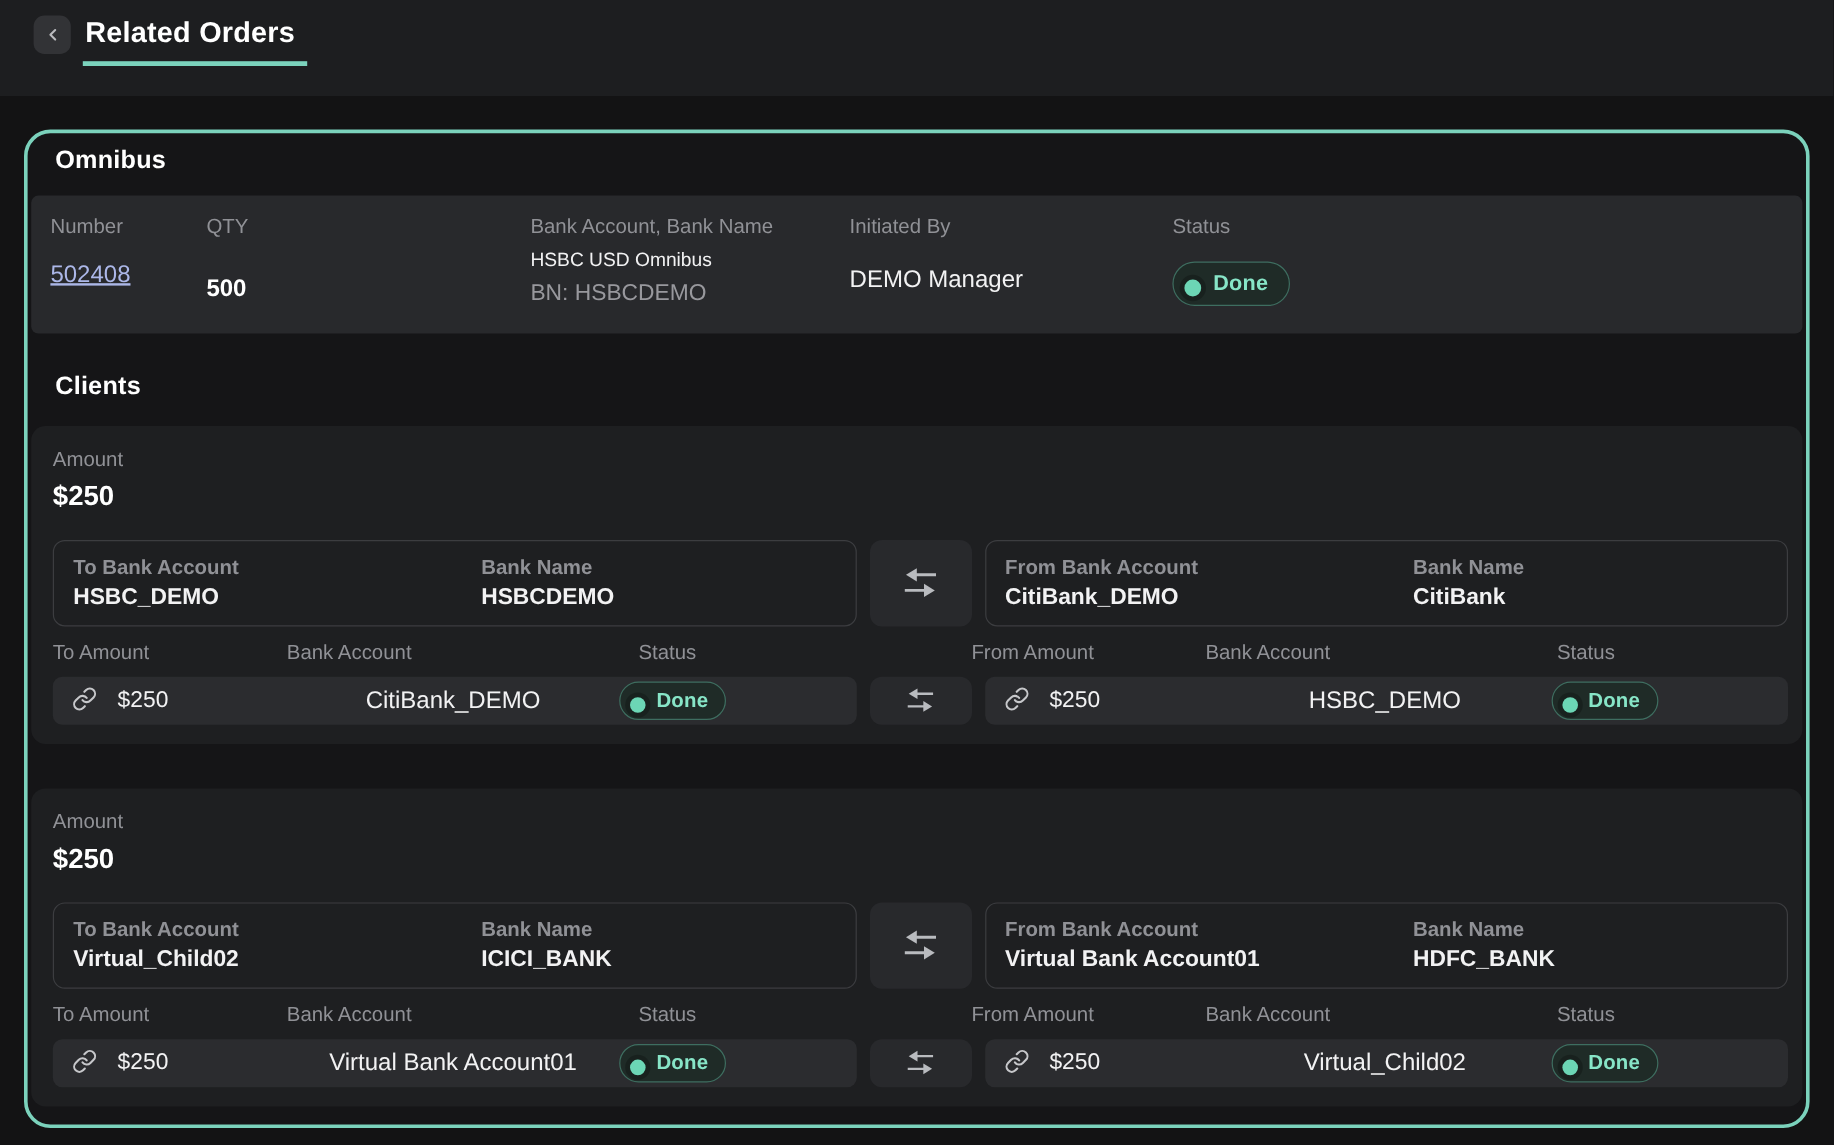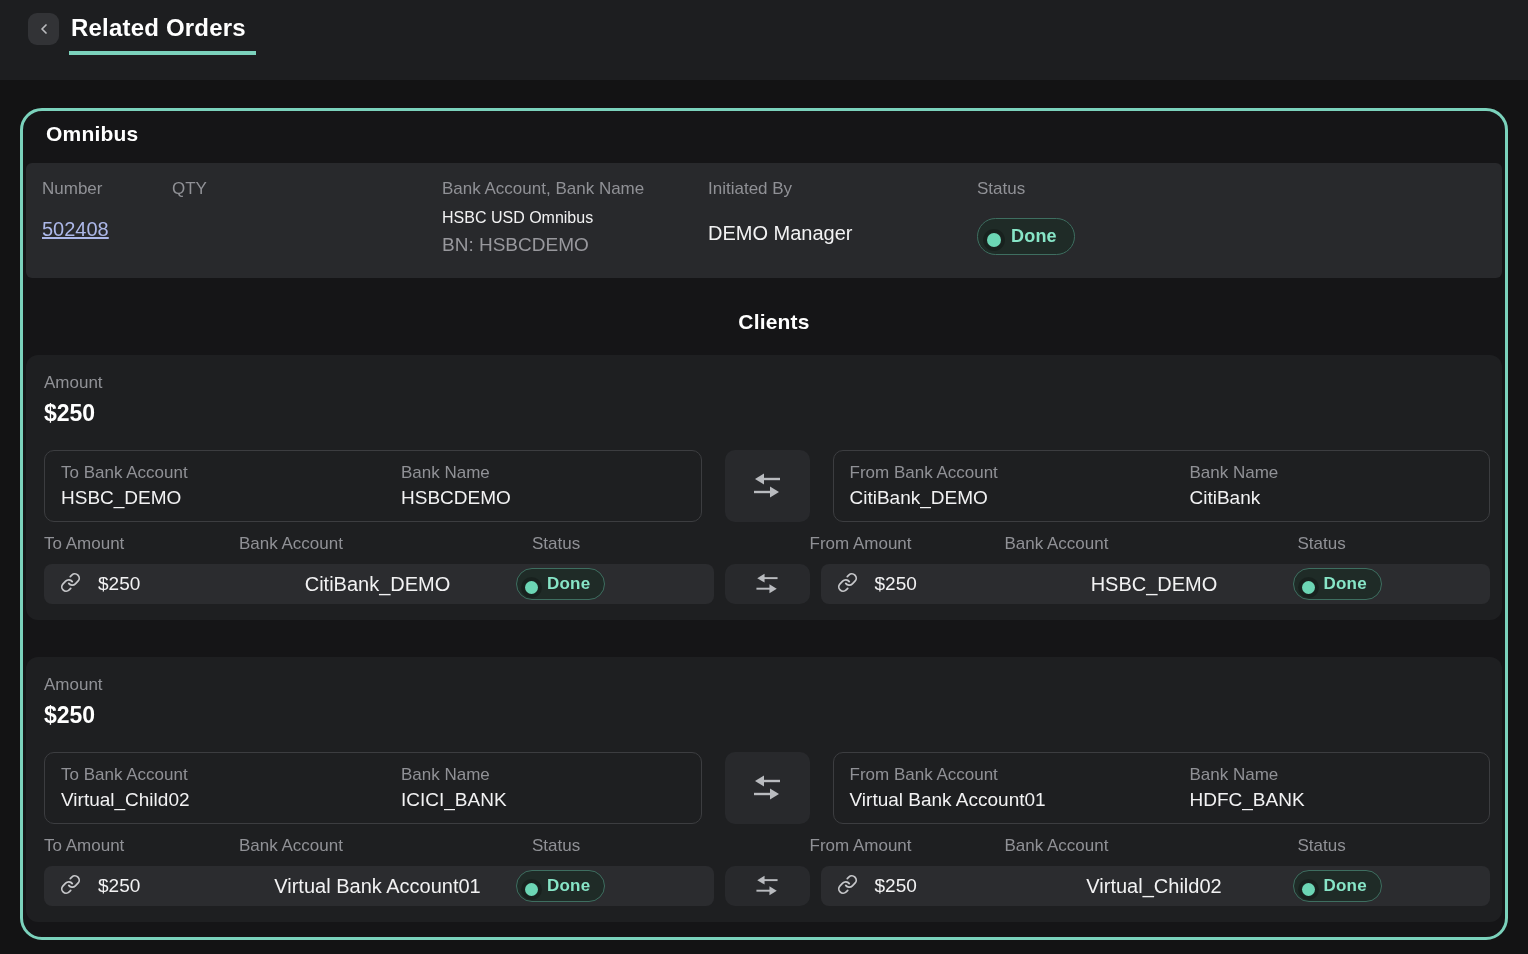--- a/index.html
+++ b/index.html
@@ -110,35 +110,36 @@
     background:var(--done-dot);
     box-shadow:0 0 0 4px rgba(0,0,0,.22);
   }
   .badge-done .bd-label{
     font-size:18px;font-weight:bold;color:var(--done-text);letter-spacing:.2px;
   }
   .badge-done.small{padding:5px 14px 5px 8px;gap:9px;}
   .badge-done.small .dot{width:13px;height:13px;}
   .badge-done.small .bd-label{font-size:17px;}
   
-  .clients-title{margin-top:32px;text-align:center;}
+  .clients-title{margin-top:32px;}
   .client-card{
     margin-top:21px;
     background:var(--card);
     border-radius:12px;
     padding:16px 12px 16px 18px;
   }
   .client-card + .client-card{margin-top:37px;}
   .amount-label{font-size:17px;color:var(--gray);margin:2px 0 7px 0;}
   .amount-value{font-size:23px;font-weight:bold;color:#fff;margin-bottom:23px;}
   .transfer-grid{
     display:grid;
     grid-template-columns:1fr 85px 1fr;
-    column-gap:23px;
+    column-gap:11px;
     align-items:stretch;
+    font-weight:bold;
   }
   .acct-box{
     border:1px solid var(--boxborder);
     border-radius:10px;
     height:72px;
     display:grid;
     grid-template-columns:340px 1fr;
     align-content:center;
     padding:0 16px;
     row-gap:0;
@@ -202,20 +203,21 @@
 
   <div class="section-title">Omnibus</div>
 
   <div class="omnibus-panel">
     <div class="o-col c1">
       <div class="lbl">Number</div>
       <a href="#" class="o-number">502408</a>
     </div>
     <div class="o-col c2">
       <div class="lbl">QTY</div>
+      <div class="o-qty">500</div>
     </div>
     <div class="o-col c3">
       <div class="lbl">Bank Account, Bank Name</div>
       <div class="o-bank-acct">HSBC USD Omnibus</div>
       <div class="o-bank-name">BN: HSBCDEMO</div>
     </div>
     <div class="o-col c4">
       <div class="lbl">Initiated By</div>
       <div class="o-initiated">DEMO Manager</div>
     </div>

